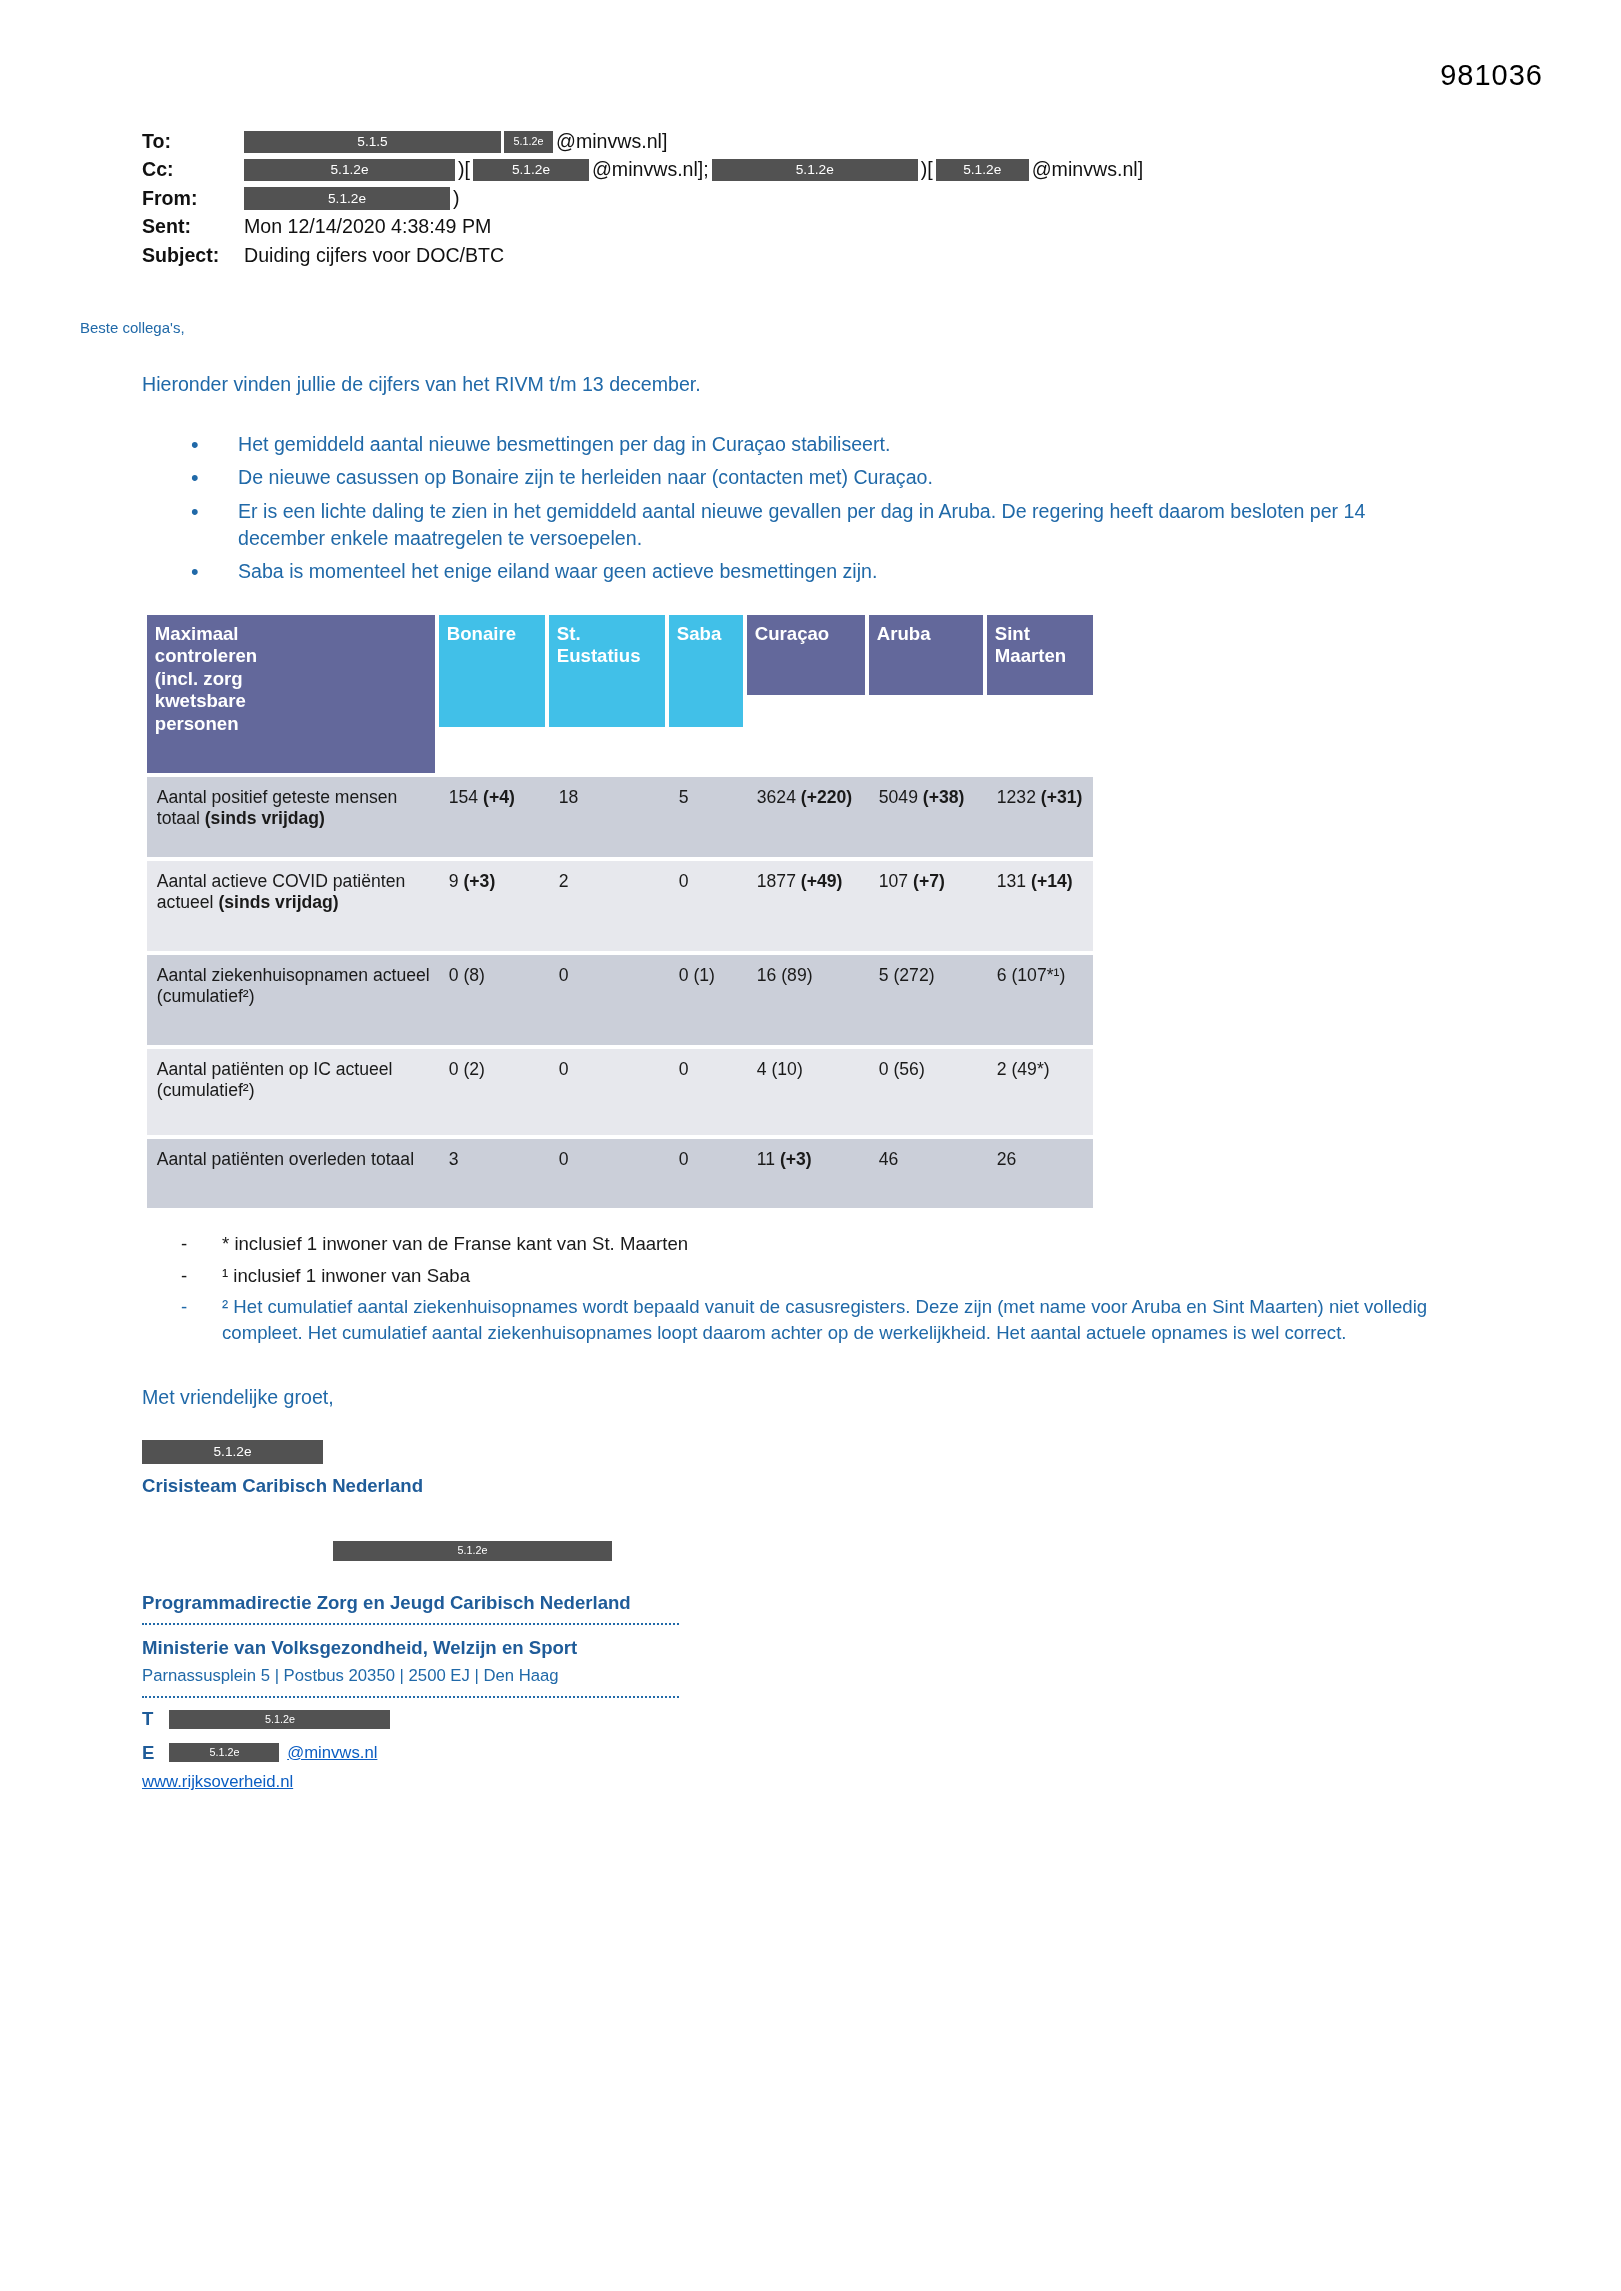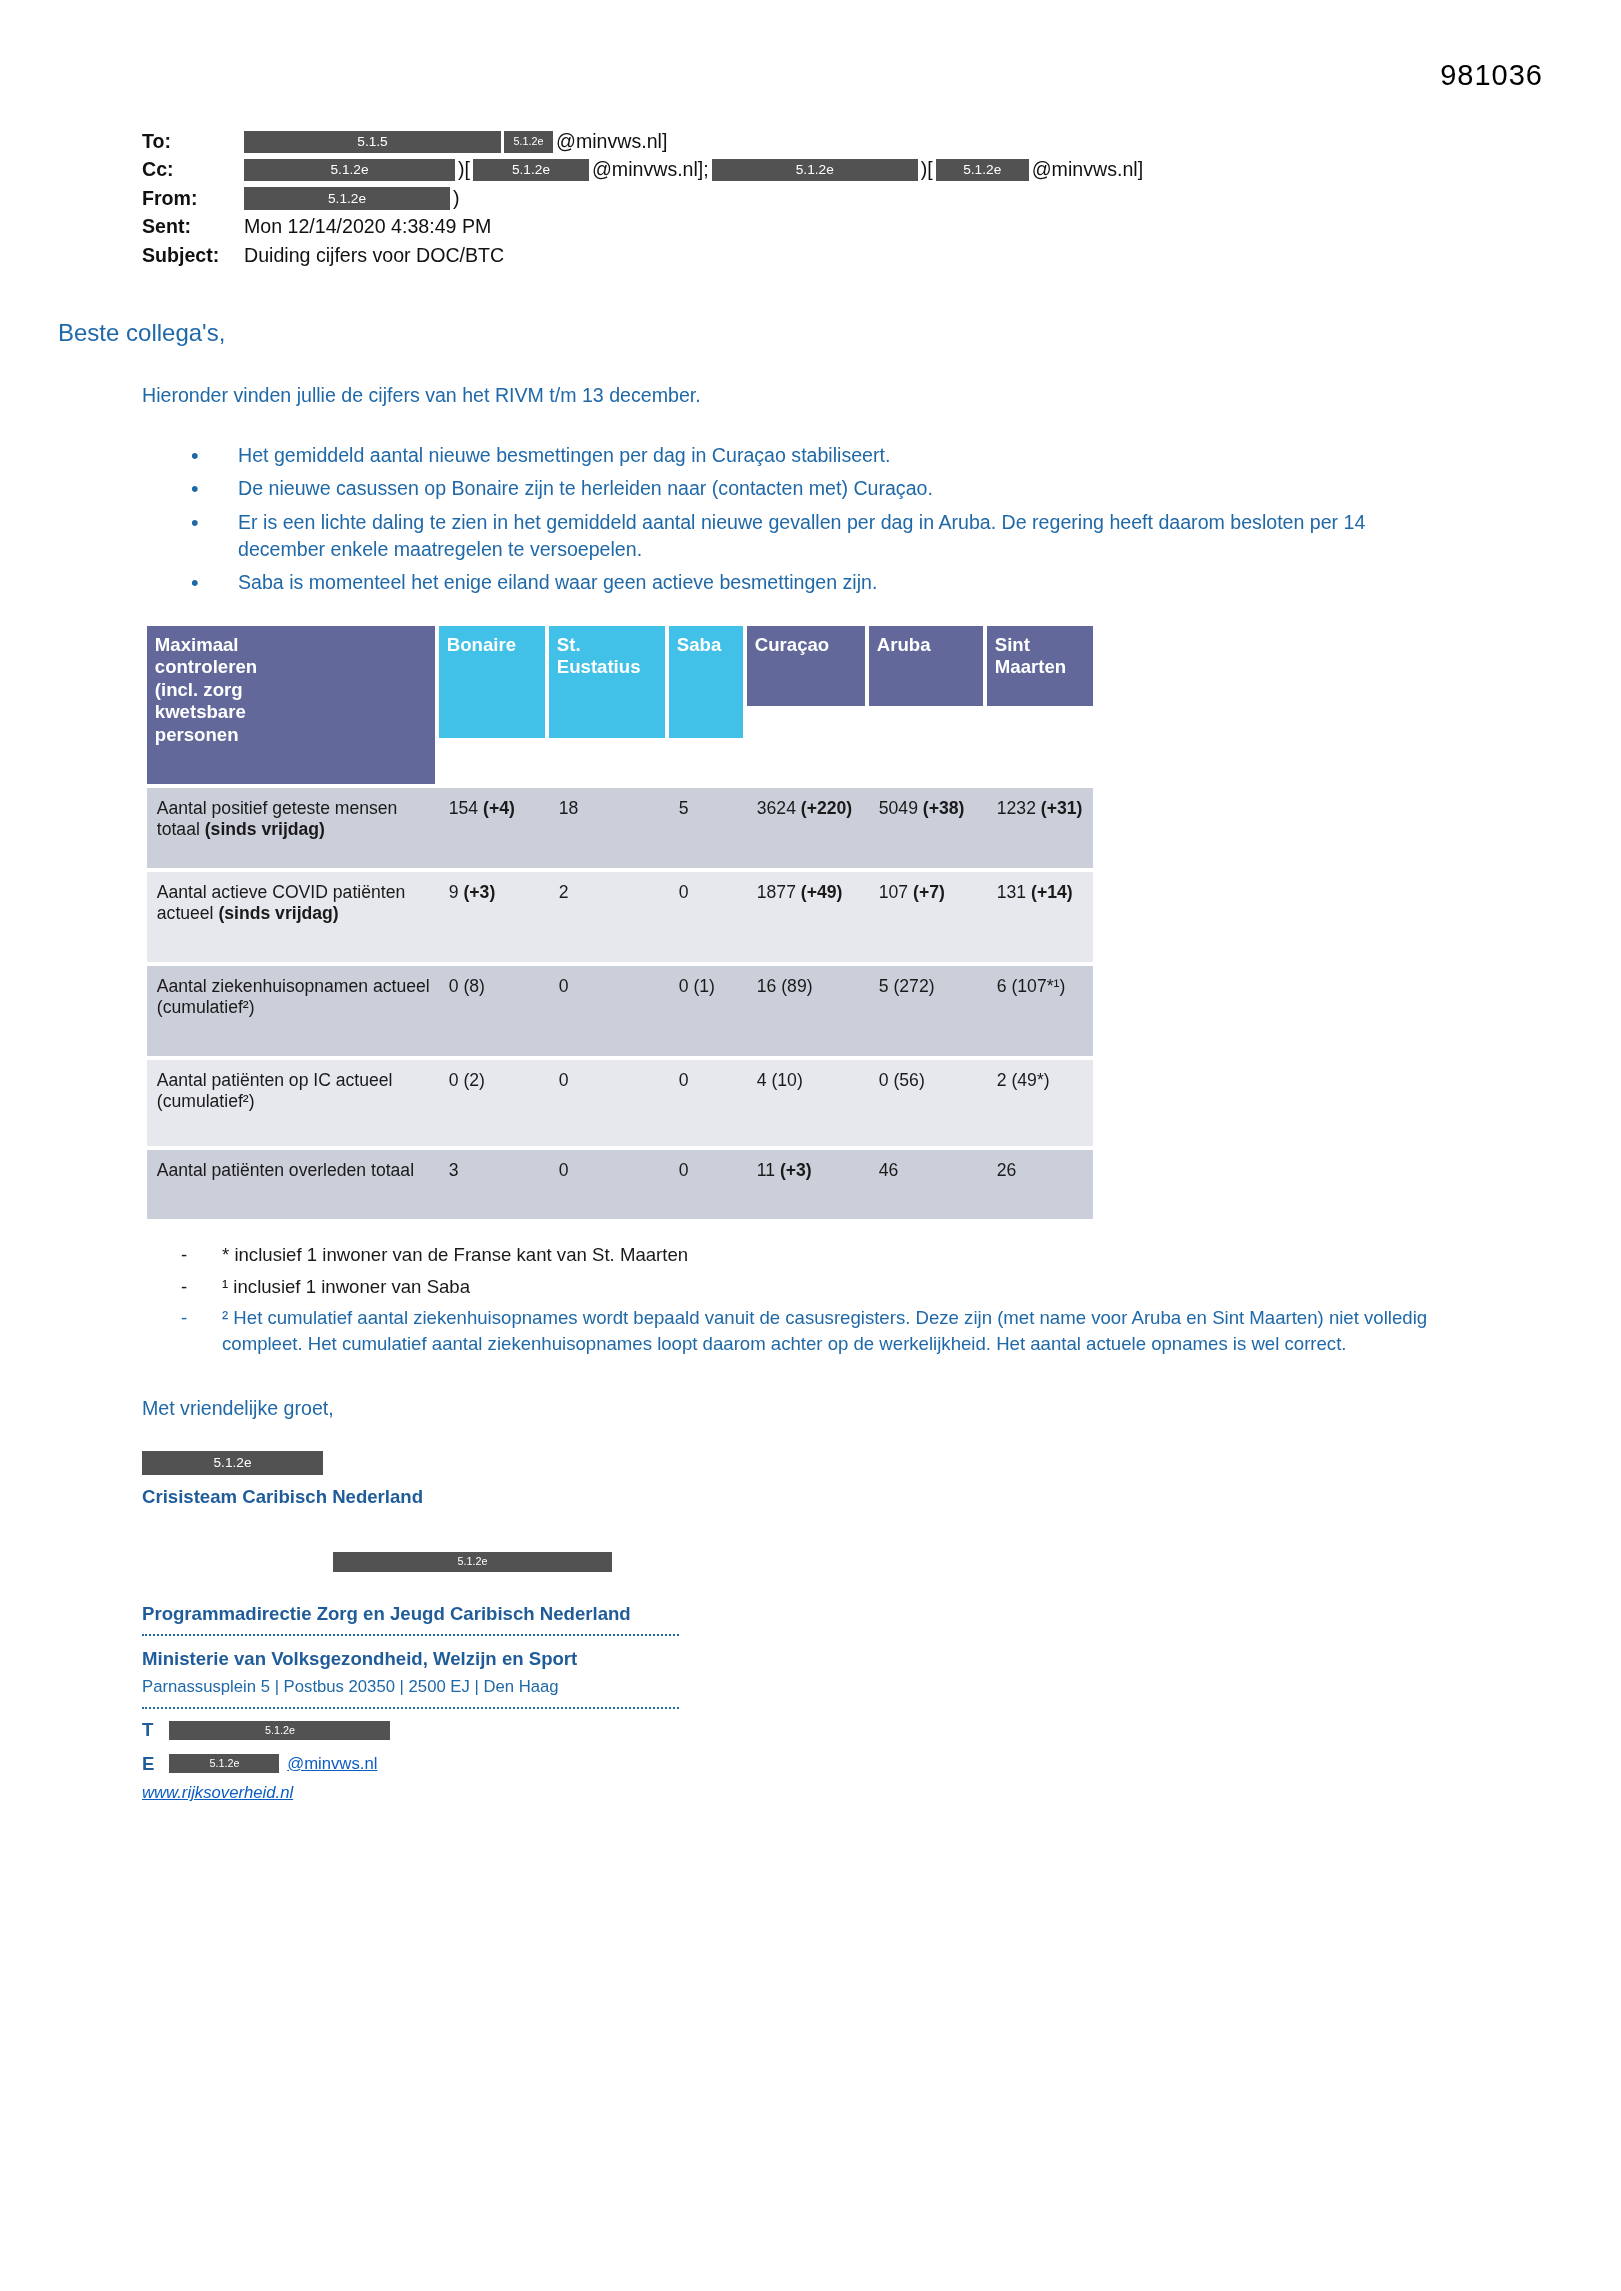--- a/index.html
+++ b/index.html
@@ -28,21 +28,21 @@
     color:#fff;
     display:inline-flex; align-items:center; justify-content:center;
     height:22.5px; font-size:13.7px; line-height:1;
     flex:0 0 auto;
     overflow:hidden;
   }
   .redact.tiny { font-size:10.8px; }
 
   
   .body-blue { color:var(--body-text, #2069a8); }
-  .greeting { margin:51px 0 0 58px; font-size:24px; }
+  .greeting { margin:51px 0 0 80px; font-size:15px; }
   .intro    { margin:37px 0 0 142px; font-size:19.6px; }
 
   ul.bullets {
     list-style:none;
     margin:35px 0 0 191px; padding:0;
     width:1264px;
     font-size:19.6px; line-height:27.4px;
     color:var(--body-text, #2069a8);
   }
   ul.bullets li { position:relative; padding-left:47px; margin-bottom:5.9px; }
@@ -103,21 +103,21 @@
   .contact-label {
     width:19.6px; font-size:18.6px; font-weight:bold;
     color:var(--signature-bold, #1f5c99);
   }
   a.link {
     color:var(--link, #0b5dc2);
     text-decoration:underline;
     font-size:16.7px;
     cursor:pointer;
   }
-  .website-row { margin-top:7.8px;font-style:italic; }
+  .website-row { margin-top:7.8px; }
 </style>
 </head>
 <body>
 
 <div class="page">
 
   <div class="doc-number">981036</div>
 
   <div class="email-header">
     <div class="hrow">

